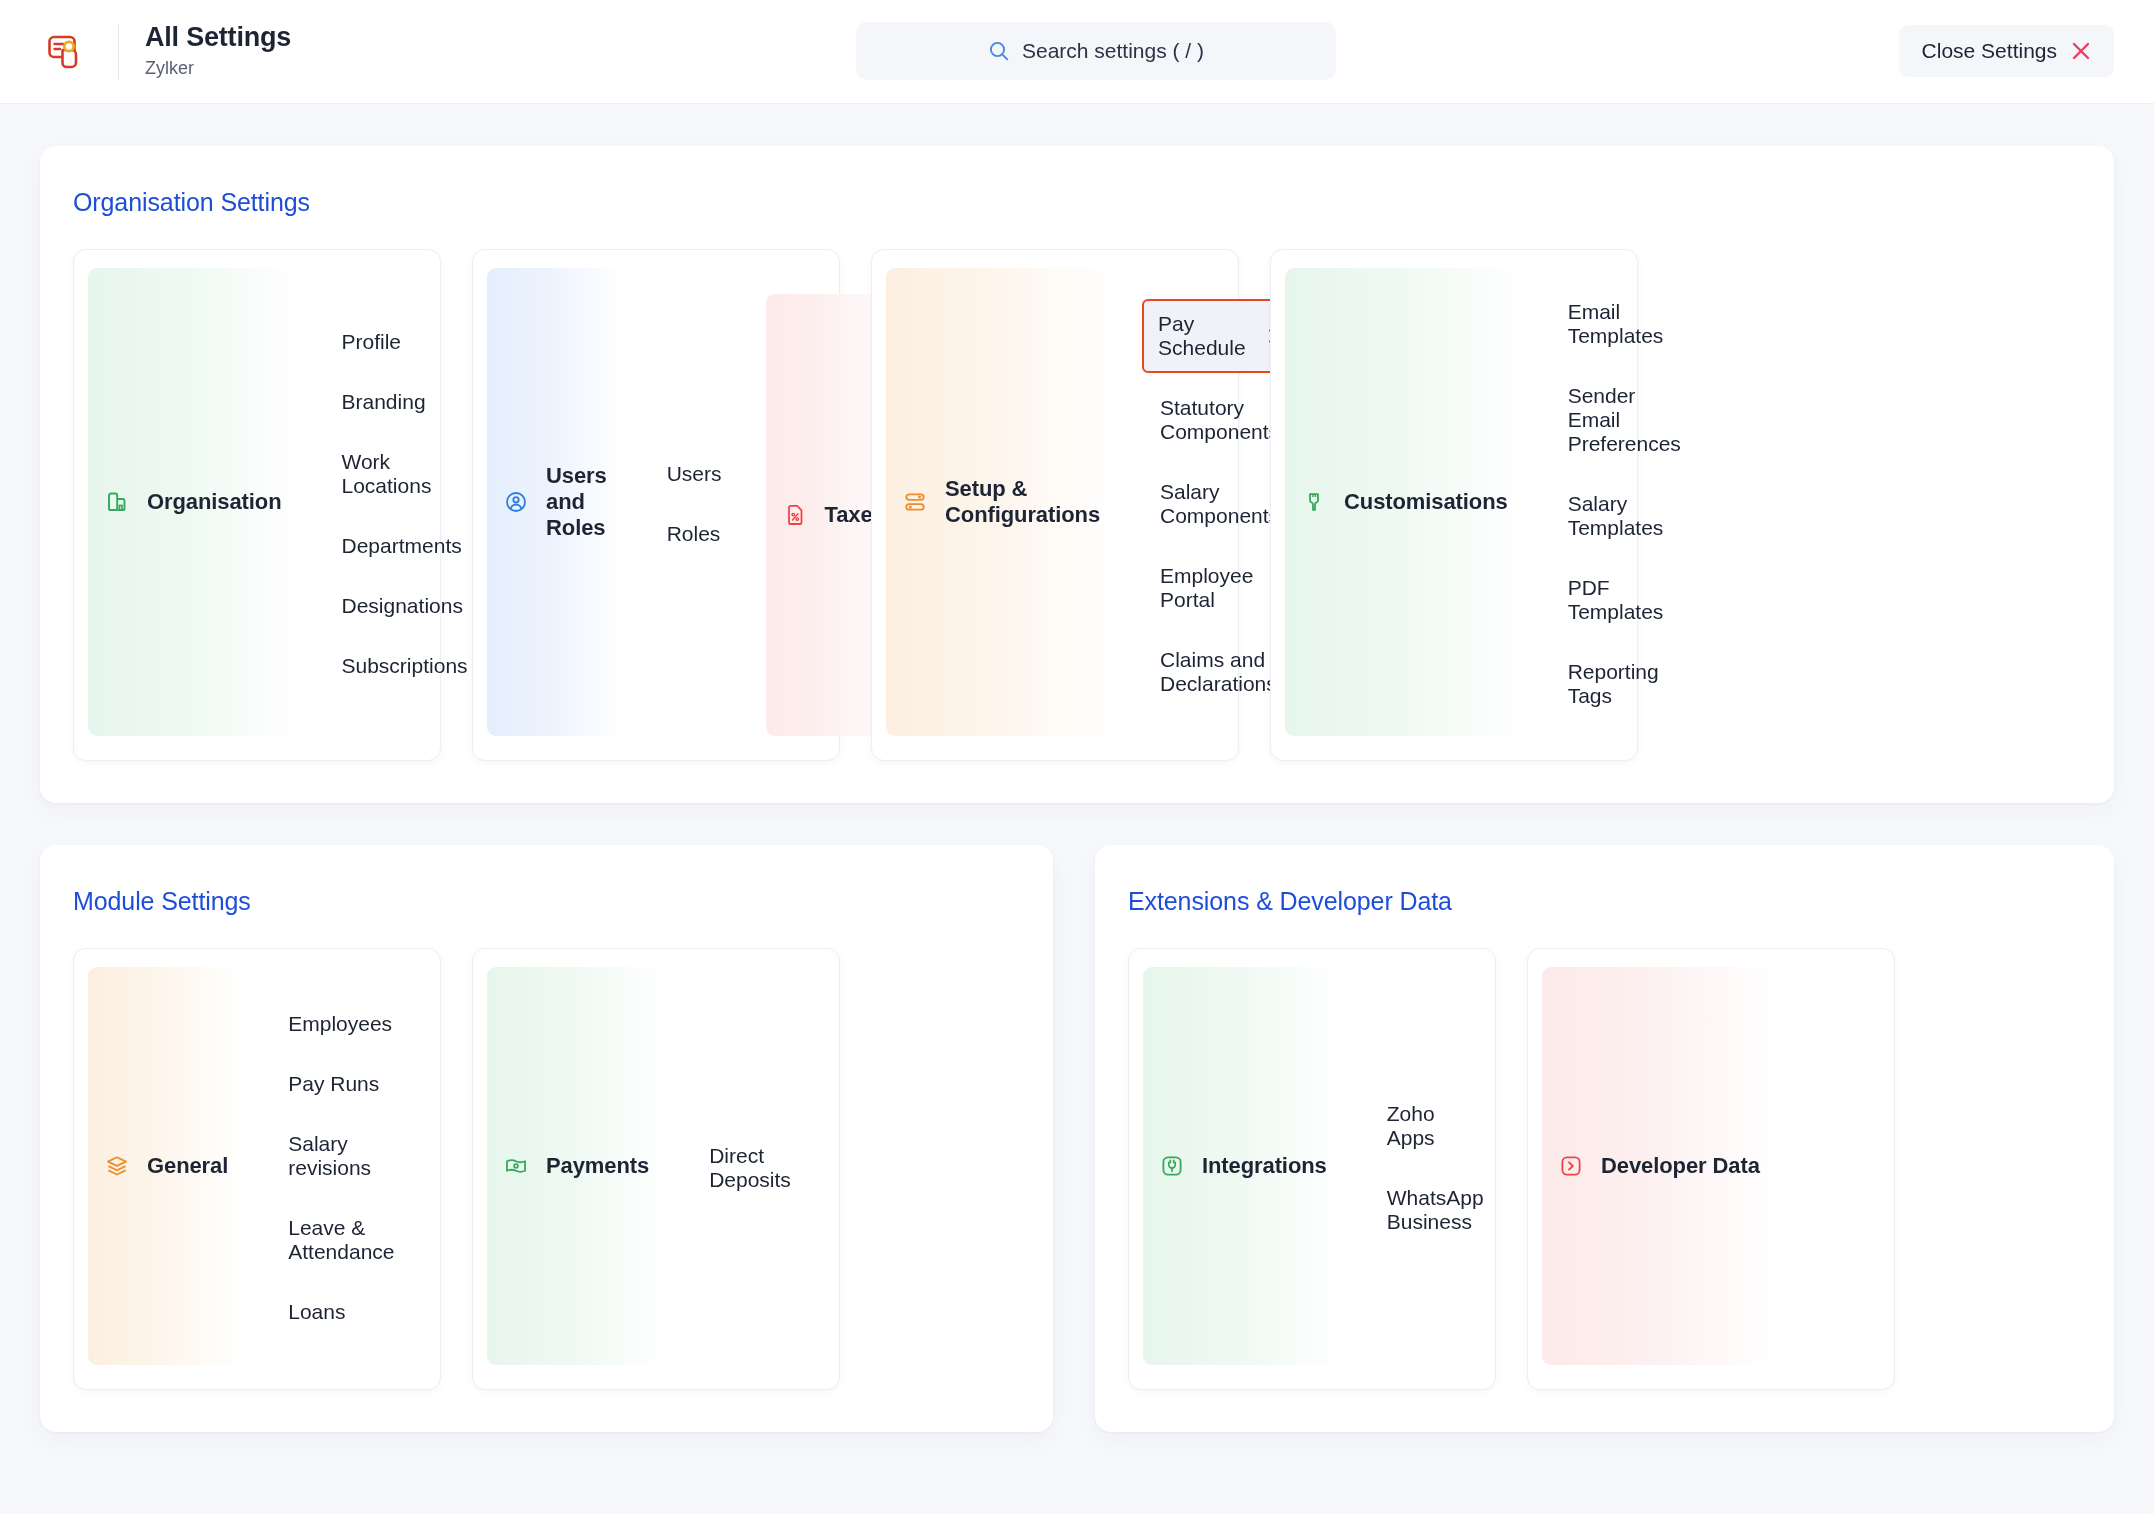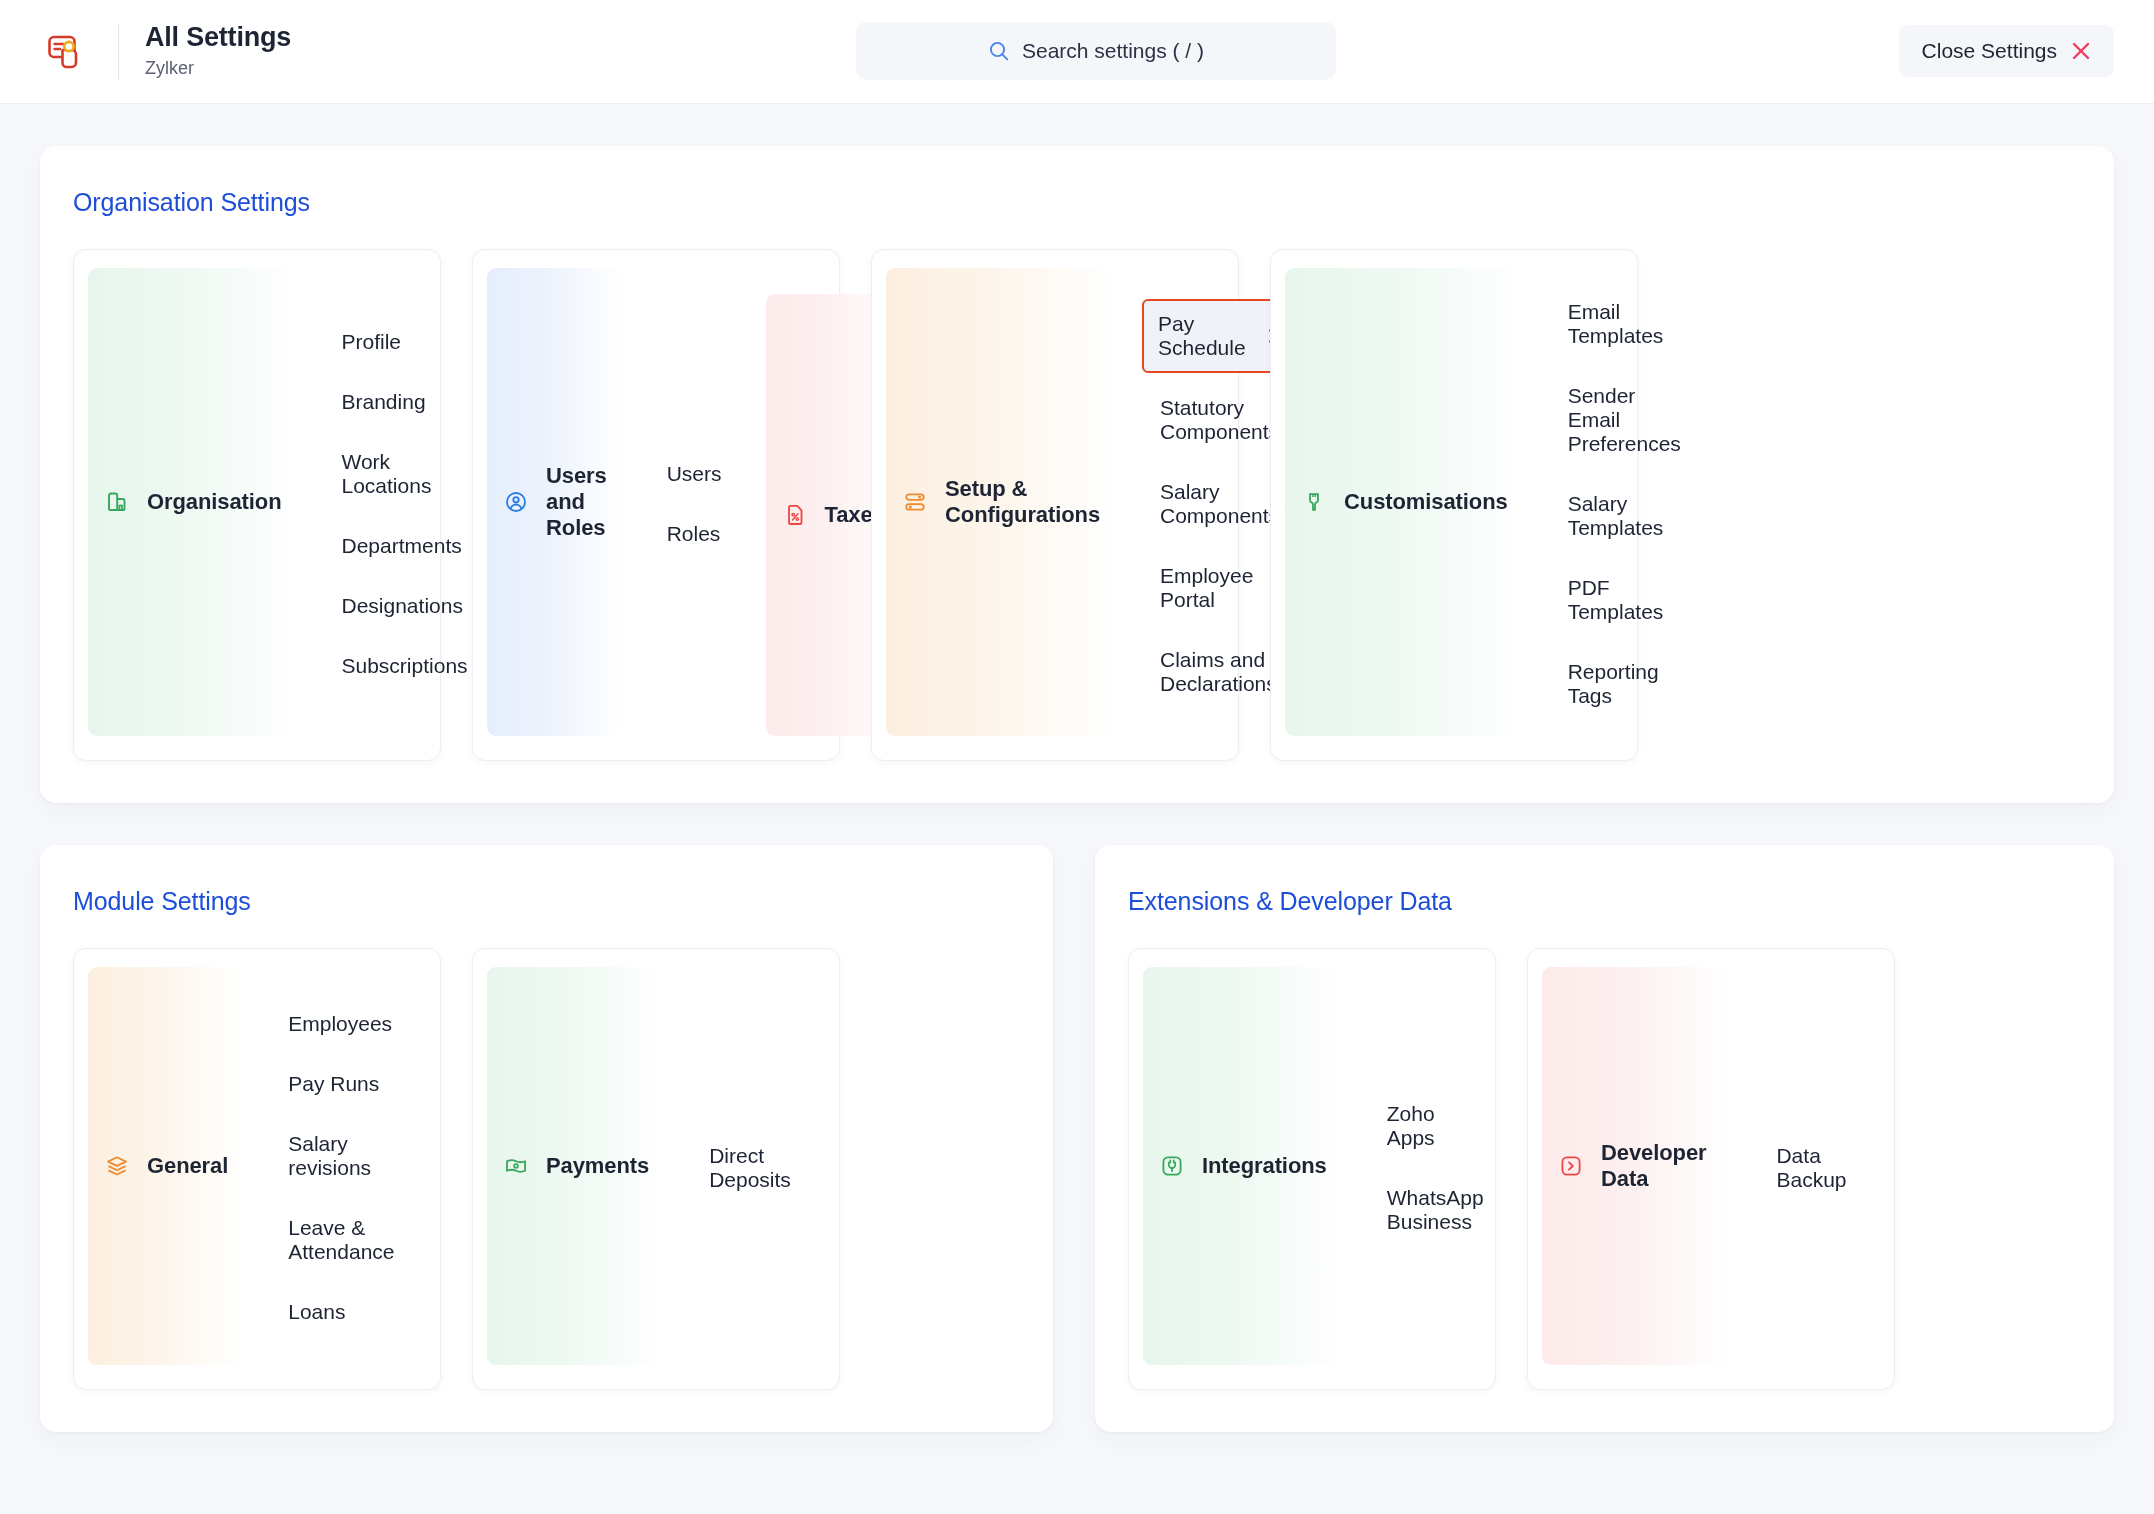--- a/index.html
+++ b/index.html
@@ -446,24 +446,19 @@
         <div class="card mid">
           <div class="card-head hd-red">
             <span class="hd-ico">
               <svg width="24" height="24" viewBox="0 0 24 24">
                 <rect x="3.4" y="3.4" width="17.2" height="17.2" rx="4.6" fill="none" stroke="#ef4444" stroke-width="1.8"></rect>
                 <polyline points="10,8.4 13.8,12 10,15.6" fill="none" stroke="#ef4444" stroke-width="1.9" stroke-linecap="round" stroke-linejoin="round"></polyline>
               </svg>
             </span>
             <span class="hd-label">Developer Data</span>
           </div>
-          <div class="card-list">
-            <div class="card-item first">
-                <span>Data Backup</span>
-              </div>
-          </div>
         </div>
 
       </div>
     </div>
 
   </div>
 </div>
 
 </body></html>

